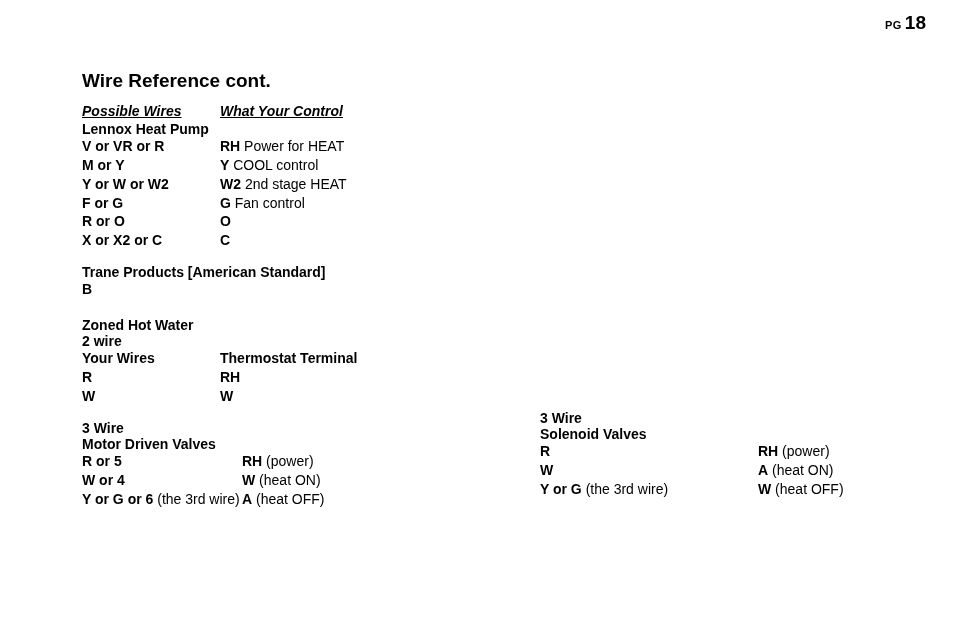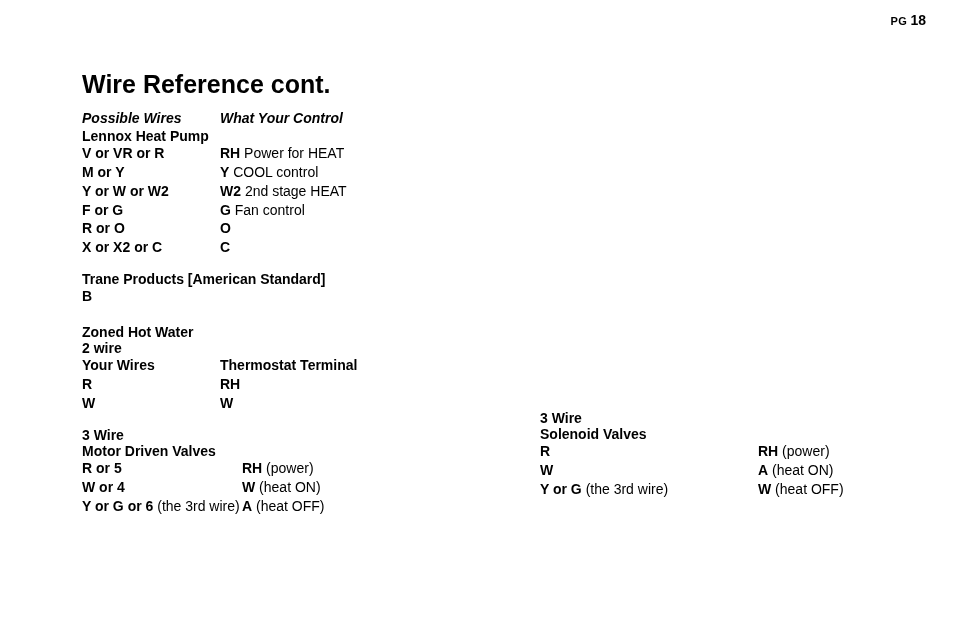--- a/index.html
+++ b/index.html
@@ -13,36 +13,36 @@
     height: 618px;
     position: relative;
   }
   .page-num {
     position: absolute;
     top: 12px;
     right: 28px;
     font-size: 11px;
   }
   .page-num .pg { font-weight: bold; letter-spacing: 0.5px; }
-  .page-num .num { font-weight: bold; font-size: 14px; }
+  .page-num .num { font-weight: bold; font-size: 19px; }
   .content {
     position: absolute;
     left: 82px;
     top: 70px;
   }
   h1 {
-    font-size: 25px;
+    font-size: 19px;
     font-weight: bold;
     margin: 0 0 10px 0;
   }
   .row { display: flex; line-height: 1.35; }
   .col-a { width: 138px; }
   .col-b { width: auto; }
   .b { font-weight: bold; }
-  .i { font-style: italic; }
+  .i { font-style: italic; text-decoration: underline; }
   .gap { height: 14px; }
   .colblock {
     position: absolute;
   }
   .right-block {
     left: 540px;  
     top: 410px;
   }
   .right-row { display: flex; line-height: 1.35; }
   .right-a { width: 218px; }

